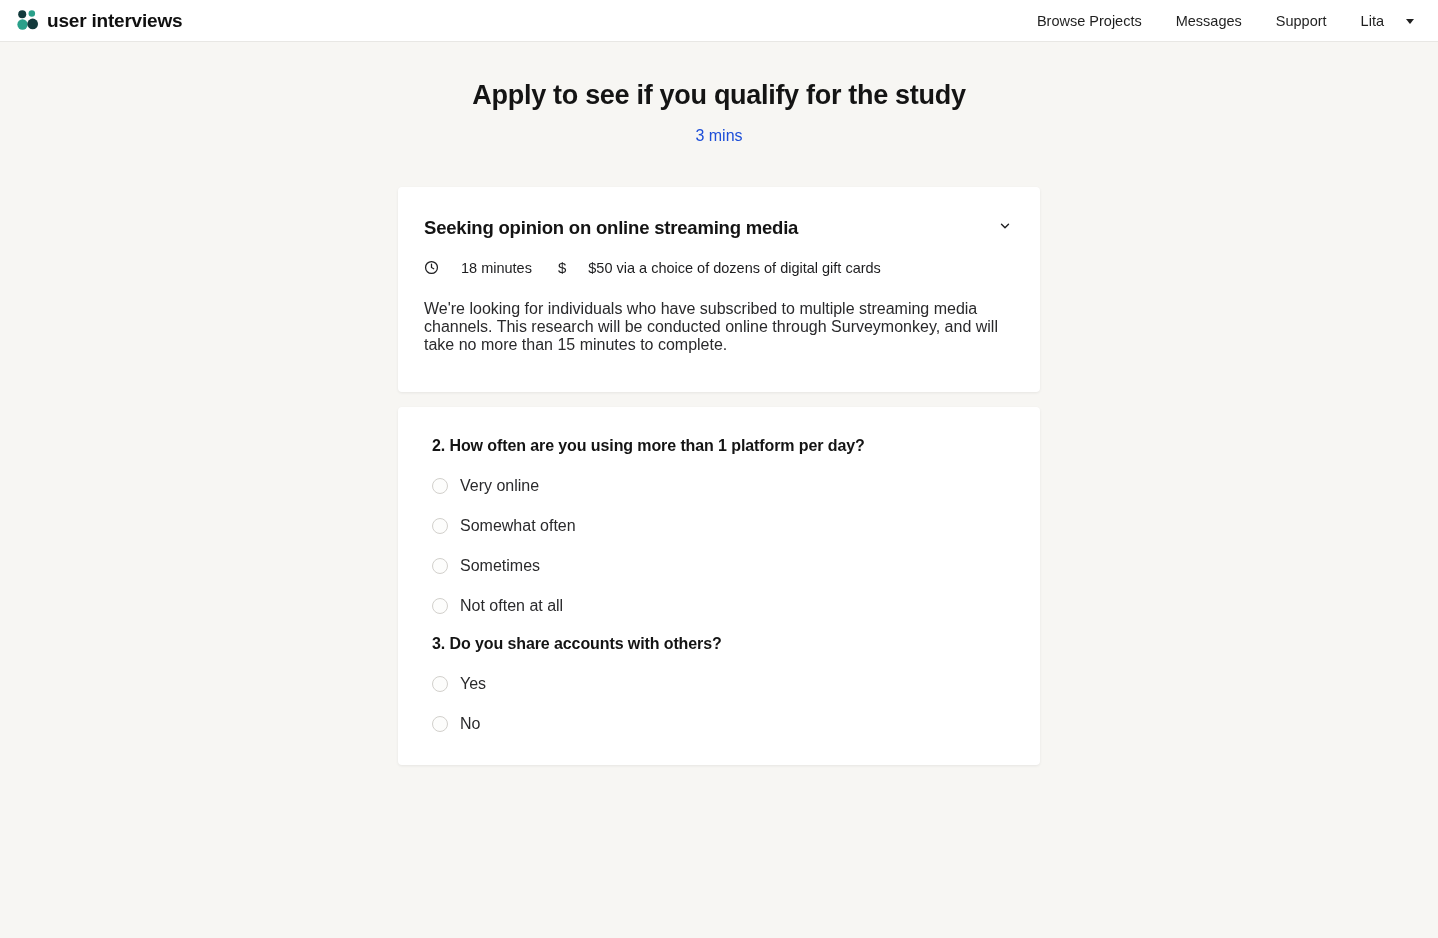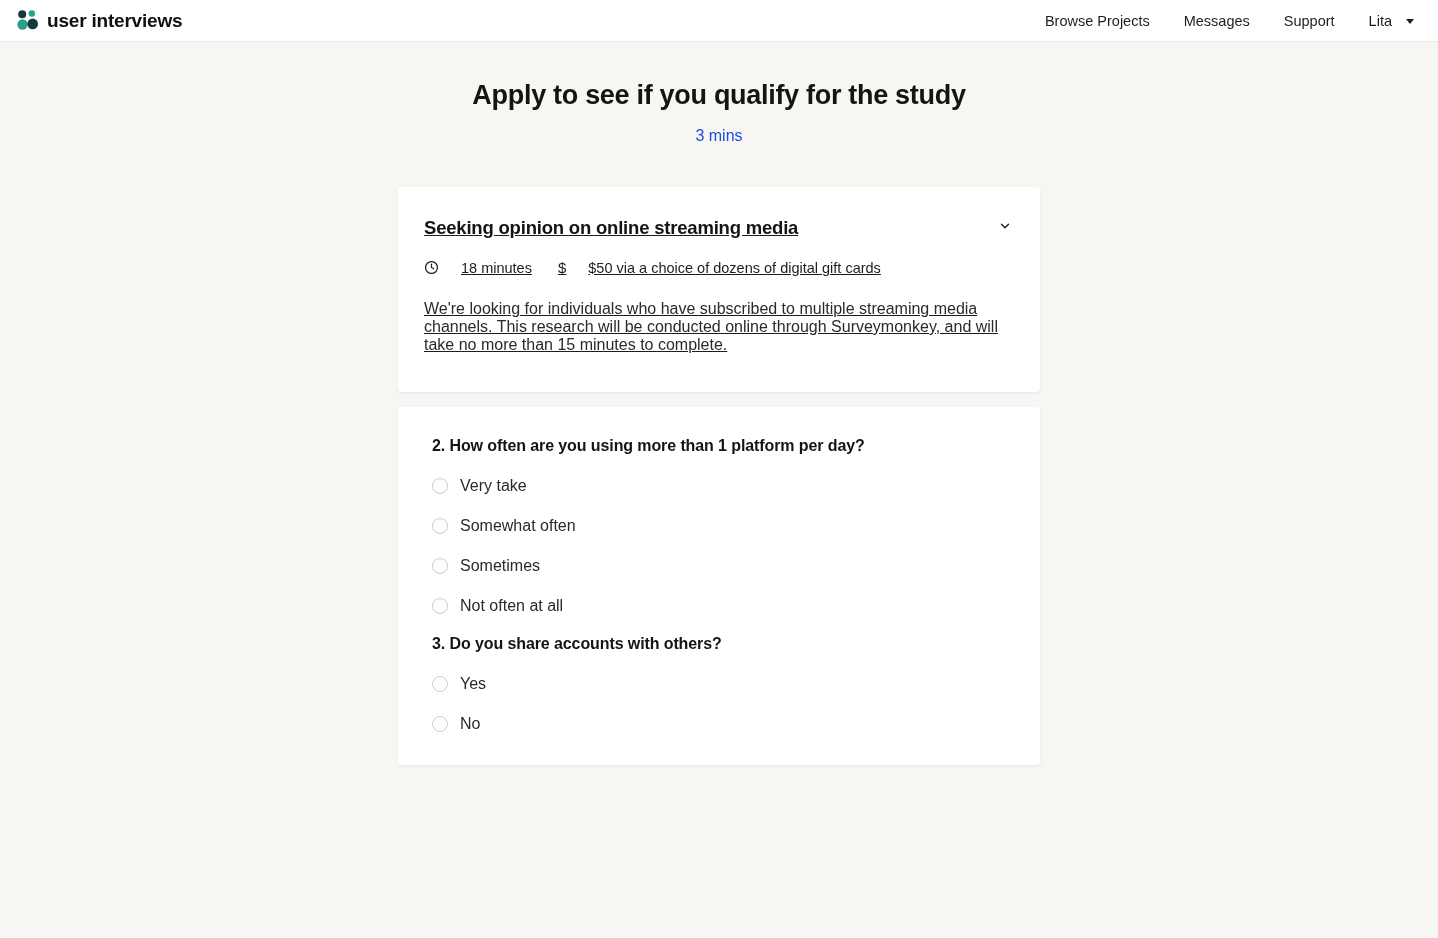--- a/index.html
+++ b/index.html
@@ -39,21 +39,21 @@
     gap: 34px;
   }
   .nav-link {
     font-size: 14.5px;
     color: #1f1f1f;
     cursor: pointer;
   }
   .user-menu {
     display: flex;
     align-items: center;
-    gap: 14px;
+    gap: 22px;
     cursor: pointer;
     font-size: 14.5px;
     color: #1f1f1f;
   }
   .caret {
     width: 0; height: 0;
     border-left: 4px solid transparent;
     border-right: 4px solid transparent;
     border-top: 5px solid #1f1f1f;
     margin-top: 2px;
@@ -78,21 +78,21 @@
     width: 642px;
     margin: 42px auto 0 auto;
   }
   .card {
     background: #ffffff;
     border-radius: 4px;
     box-shadow: 0 1px 3px rgba(0,0,0,0.07);
   }
 
   
-  .study-card { padding: 30px 26px 38px 26px; position: relative; text-decoration: underline; }
+  .study-card { padding: 30px 26px 38px 26px; position: relative; }
   .study-title-row {
     display: flex;
     justify-content: space-between;
     align-items: flex-start;
   }
   .study-title {
     font-size: 18.5px;
     font-weight: 700;
     color: #141414;
     letter-spacing: -0.2px;
@@ -222,21 +222,21 @@
     <p class="study-desc">We're looking for individuals who have subscribed to multiple streaming media channels. This research will be conducted online through Surveymonkey, and will take no more than 15 minutes to complete.</p>
   </div>
 
   <div class="card questions-card">
 
 
     <div class="question-block">
       <div class="question-label">2. How often are you using more than 1 platform per day?</div>
       <div class="option-row">
         <span class="radio-circle"></span>
-        <span class="option-label">Very take</span>
+        <span class="option-label">Very online</span>
       </div>
       <div class="option-row">
         <span class="radio-circle"></span>
         <span class="option-label">Somewhat often</span>
       </div>
       <div class="option-row">
         <span class="radio-circle"></span>
         <span class="option-label">Sometimes</span>
       </div>
       <div class="option-row">

